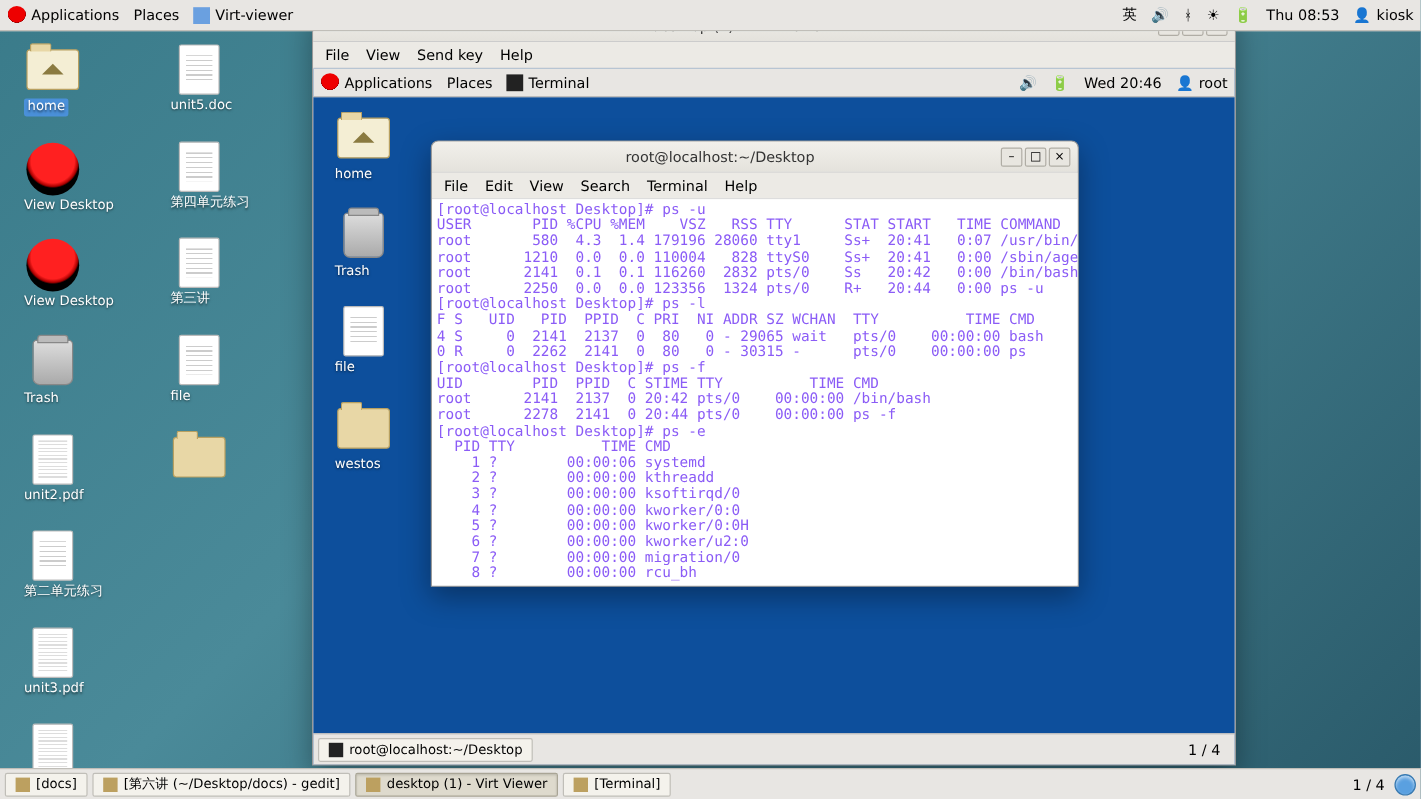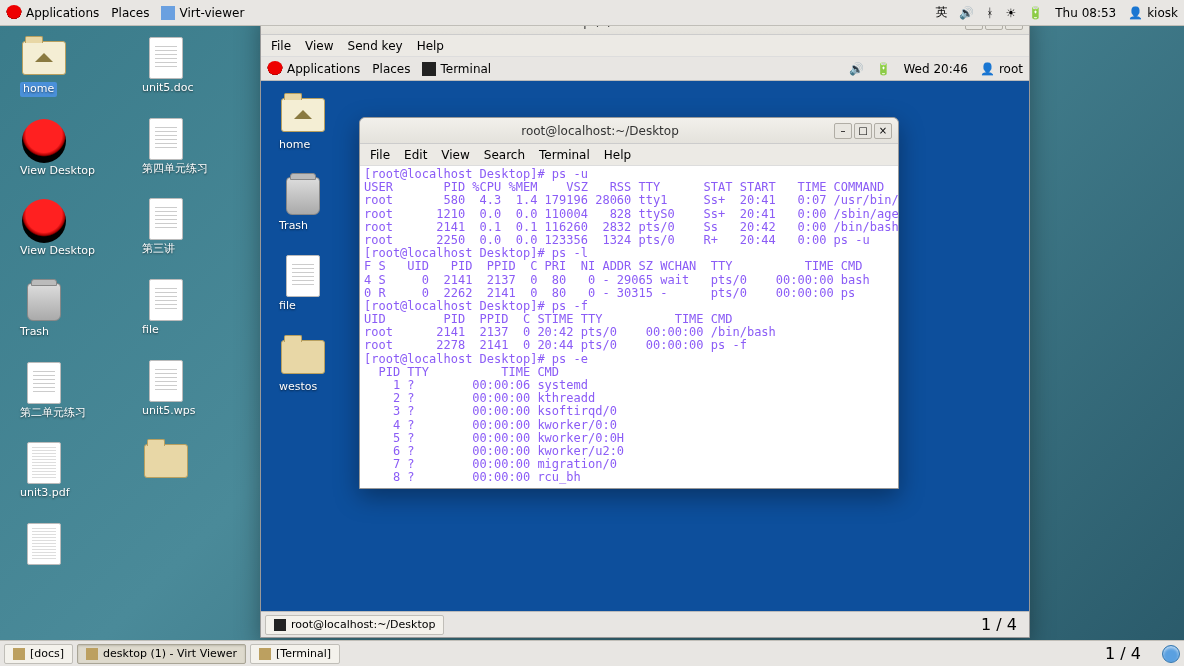--- a/index.html
+++ b/index.html
@@ -75,24 +75,24 @@
   .guest-bottom { position:absolute; bottom:0; left:0; right:0; height:26px; background:#e8e6e3; border-top:1px solid #bbb; display:flex; align-items:center; padding:0 4px; gap:6px; }
   .task-btn { height:20px; padding:0 8px; background:#f4f2ec; border:1px solid #c0beb8; border-radius:2px; display:flex; align-items:center; gap:5px; font-size:11px; cursor:pointer; }
   .guest-bottom .spacer { flex:1; }
 
   
   .term-window { position:absolute; top:60px; left:98px; width:540px; height:372px; }
   .term-body { flex:1; background:#fff; overflow:hidden; }
   .term-pre { font-family:"DejaVu Sans Mono","Liberation Mono",monospace; font-size:12px; line-height:1.1; white-space:pre; padding:2px 4px; color:#8b5cf6; }
 
   
-  .bottom-panel { position:absolute; left:0; right:0; bottom:0; height:26px; background:#e8e6e3; border-top:1px solid #c0beb8; display:flex; align-items:center; padding:0 4px; gap:13px; }
+  .bottom-panel { position:absolute; left:0; right:0; bottom:0; height:26px; background:#e8e6e3; border-top:1px solid #c0beb8; display:flex; align-items:center; padding:0 4px; gap:0; }
   .bottom-panel .task-btn.active { background:#dedacd; border-color:#a9a596; box-shadow: inset 0 1px 2px rgba(0,0,0,.15);}
   .bottom-panel .spacer { flex:1; }
-  .ws-ind { font-size:16px; padding:0 8px; }
+  .ws-ind { font-size:12px; padding:0 8px; }
   .round-btn { width:18px; height:18px; border-radius:50%; background:#5aa0e0; border:1px solid #3a7ab0; box-shadow:inset 0 2px 3px rgba(255,255,255,.6); }
 </style>
 </head>
 <body>
 
 <div class="top-panel">
   <div class="left">
     <span class="item">
         <span class="redhat-icon"></span>
         <span>Applications</span>
@@ -140,20 +140,26 @@
           <div class="label">View Desktop</div>
         </div>
         <div class="dicon">
           <div class="glyph">
             <div class="g-trash"></div>
           </div>
           <div class="label">Trash</div>
         </div>
         <div class="dicon">
           <div class="glyph">
+            <div class="g-pdf"></div>
+          </div>
+          <div class="label">unit2.pdf</div>
+        </div>
+        <div class="dicon">
+          <div class="glyph">
             <div class="g-doc"></div>
           </div>
           <div class="label">第二单元练习</div>
         </div>
         <div class="dicon">
           <div class="glyph">
             <div class="g-pdf"></div>
           </div>
           <div class="label">unit3.pdf</div>
         </div>
@@ -180,26 +186,20 @@
           <div class="glyph">
             <div class="g-doc"></div>
           </div>
           <div class="label">第三讲</div>
         </div>
         <div class="dicon">
           <div class="glyph">
             <div class="g-doc"></div>
           </div>
           <div class="label">file</div>
-        </div>
-        <div class="dicon">
-          <div class="glyph">
-            <div class="g-doc"></div>
-          </div>
-          <div class="label">unit5.wps</div>
         </div>
         <div class="dicon">
           <div class="glyph">
             <div class="g-folder"></div>
           </div>
         </div>
       </div>
   </div>
 
   <div class="window" style="top:-18px; left:260px; width:770px; height:630px;">
@@ -324,20 +324,24 @@
     </div>
   </div>
 </div>
 
 <div class="bottom-panel">
   <div id="host-tasks" style="display:flex; gap:4px;">
       <div class="task-btn">
         <span style="width: 12px; height: 12px; background: rgb(188, 160, 96); display: inline-block;"></span>
         <span>[docs]</span>
       </div>
+      <div class="task-btn">
+        <span style="width: 12px; height: 12px; background: rgb(188, 160, 96); display: inline-block;"></span>
+        <span>[第六讲 (~/Desktop/docs) - gedit]</span>
+      </div>
       <div class="task-btn active">
         <span style="width: 12px; height: 12px; background: rgb(188, 160, 96); display: inline-block;"></span>
         <span>desktop (1) - Virt Viewer</span>
       </div>
       <div class="task-btn">
         <span style="width: 12px; height: 12px; background: rgb(188, 160, 96); display: inline-block;"></span>
         <span>[Terminal]</span>
       </div>
     </div>
   <div class="spacer"></div>

